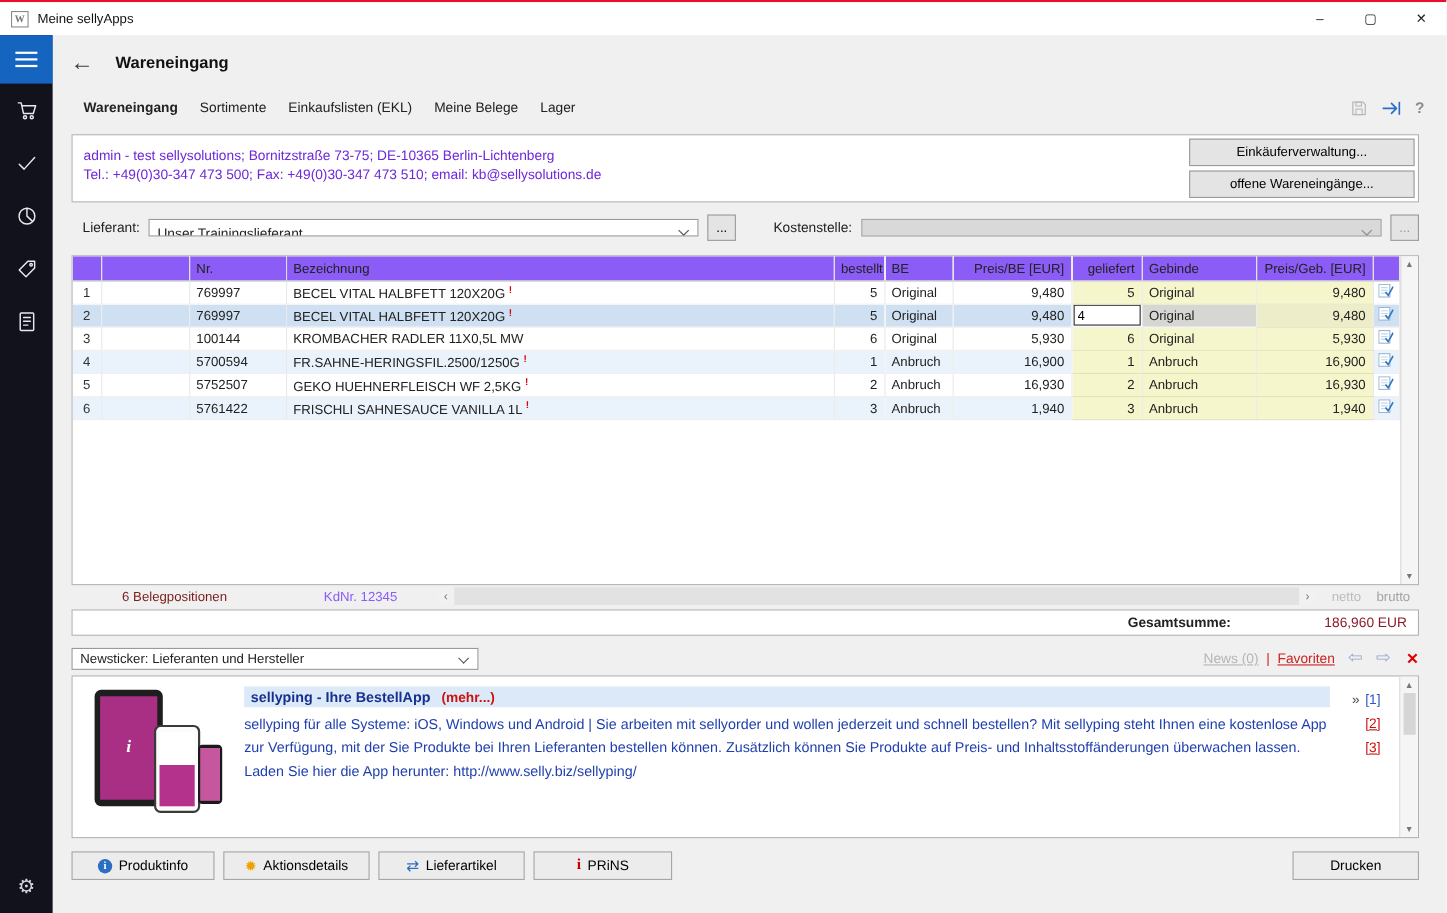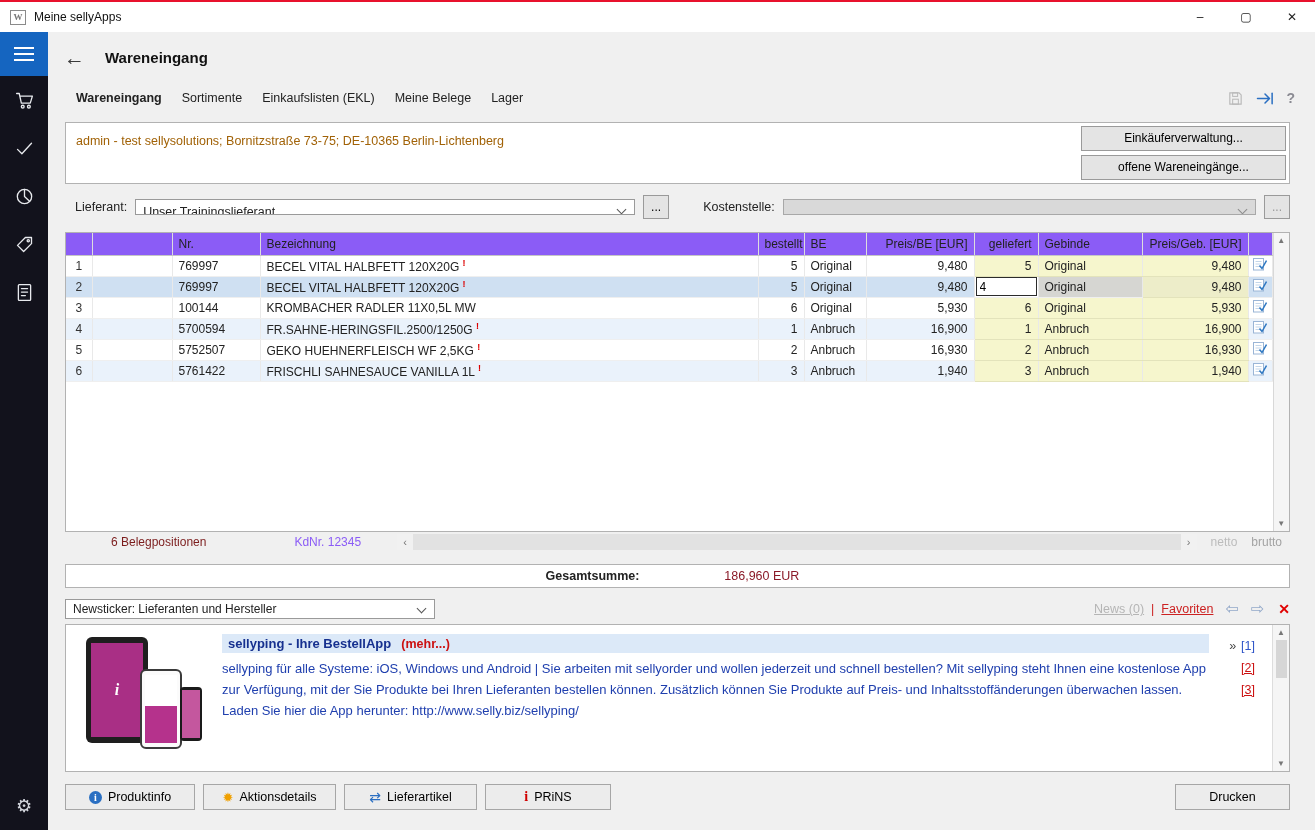--- a/index.html
+++ b/index.html
@@ -37,21 +37,21 @@
   .tabbar { height:32px; display:flex; align-items:center; padding-left:18px; flex:0 0 auto; }
   .tab { padding:0 10px; font-size:12.5px; color:#222; }
   .tab.active { font-weight:bold; }
   .tab-icons { margin-left:auto; display:flex; align-items:center; gap:12px; margin-right:20px; }
   .help-q { color:#8a8a92; font-weight:bold; font-size:14px; }
 
   
   .content { flex:1; padding:8px 25px 0 17px; display:flex; flex-direction:column; min-height:0; }
 
   .info-box { position:relative; height:62px; background:#fff; border:1px solid #b2b2b2; padding:9px 10px; flex:0 0 auto; }
-  .info-line { color:#a16207; font-size:12.5px; line-height:18px; white-space:nowrap; }
+  .info-line { color:#6d28d9; font-size:12.5px; line-height:18px; white-space:nowrap; }
   .info-btn { position:absolute; right:3px; width:205px; height:25px; background:#e4e4e4; border:1px solid #9a9a9a;
               font-size:12px; text-align:center; line-height:23px; font-family:"Liberation Sans",sans-serif; }
   .info-btn.b1 { top:3px; } .info-btn.b2 { top:32px;text-align:center; }
 
   .form-row { margin-top:10px; height:26px; display:flex; align-items:center; flex:0 0 auto; }
   .frm-label { margin-left:10px; margin-right:8px; font-size:12.5px; }
   .combo { position:relative; height:16px; background:#fff; border:1px solid #9a9a9a; padding:5px 24px 3px 7px;
            font-size:12.5px; white-space:nowrap; overflow:hidden; }
   .combo.c1 { width:500px; }
   .combo.disabled { background:#d9d9d9; border-color:#a8a8a8; flex:1; }
@@ -90,22 +90,22 @@
   
   .status-row { height:20px; display:flex; align-items:center; flex:0 0 auto; font-size:12px; }
   .positions { color:#7b1c1c; margin-left:46px; }
   .kdnr { color:#8b5cf6; margin-left:88px; }
   .hscroll { flex:1; height:16px; margin:0 14px 0 36px; display:flex; align-items:center; background:#f1f1f1; }
   .sarrow { width:16px; text-align:center; color:#777; font-size:11px; line-height:16px; }
   .sthumb { flex:1; height:16px; background:#e2e2e2; }
   .netto { color:#bcbcbc; margin-right:14px; }
   .brutto { color:#a3a3a3; margin-right:8px; }
 
-  .total-row { margin-top:12px; height:24px; background:#fff; border:1px solid #b2b2b2; display:flex;
-               align-items:center; justify-content:center; flex:0 0 auto; }
+  .total-row { margin-top:2px; height:24px; background:#fff; border:1px solid #b2b2b2; display:flex;
+               align-items:center; justify-content:flex-end; flex:0 0 auto; }
   .total-label { font-weight:bold; font-size:12.5px; }
   .total-value { width:170px; text-align:right; padding-right:10px; color:#8b1a28; font-size:12.5px; }
 
   
   .ticker-row { margin-top:10px; height:22px; display:flex; align-items:center; flex:0 0 auto; }
   .ticker-combo { position:relative; width:370px; height:20px; background:#fff; border:1px solid #9a9a9a;
                   padding:2px 22px 2px 7px; font-size:12px; }
   .ticker-combo .chev { top:5px; }
   .ticker-right { margin-left:auto; display:flex; align-items:center; font-size:12.5px; }
   .news-count { color:#b5b5b5; text-decoration:underline; }
@@ -233,20 +233,21 @@
             <path d="M21.5 3v14" stroke="#2a6fc2" stroke-width="2" stroke-linecap="round"></path>
           </svg>
           <div class="help-q">?</div>
         </div>
       </div>
 
       <div class="content">
 
         <div class="info-box">
           <div class="info-line">admin - test sellysolutions; Bornitzstraße 73-75; DE-10365 Berlin-Lichtenberg</div>
+          <div class="info-line">Tel.: +49(0)30-347 473 500; Fax: +49(0)30-347 473 510; email: kb@sellysolutions.de</div>
           <button class="info-btn b1">Einkäuferverwaltung...</button>
           <button class="info-btn b2">offene Wareneingänge...</button>
         </div>
 
         <div class="form-row">
           <span class="frm-label">Lieferant:</span>
           <div class="combo c1">
             <span>Unser Trainingslieferant</span>
             <span class="chev"></span>
           </div>

